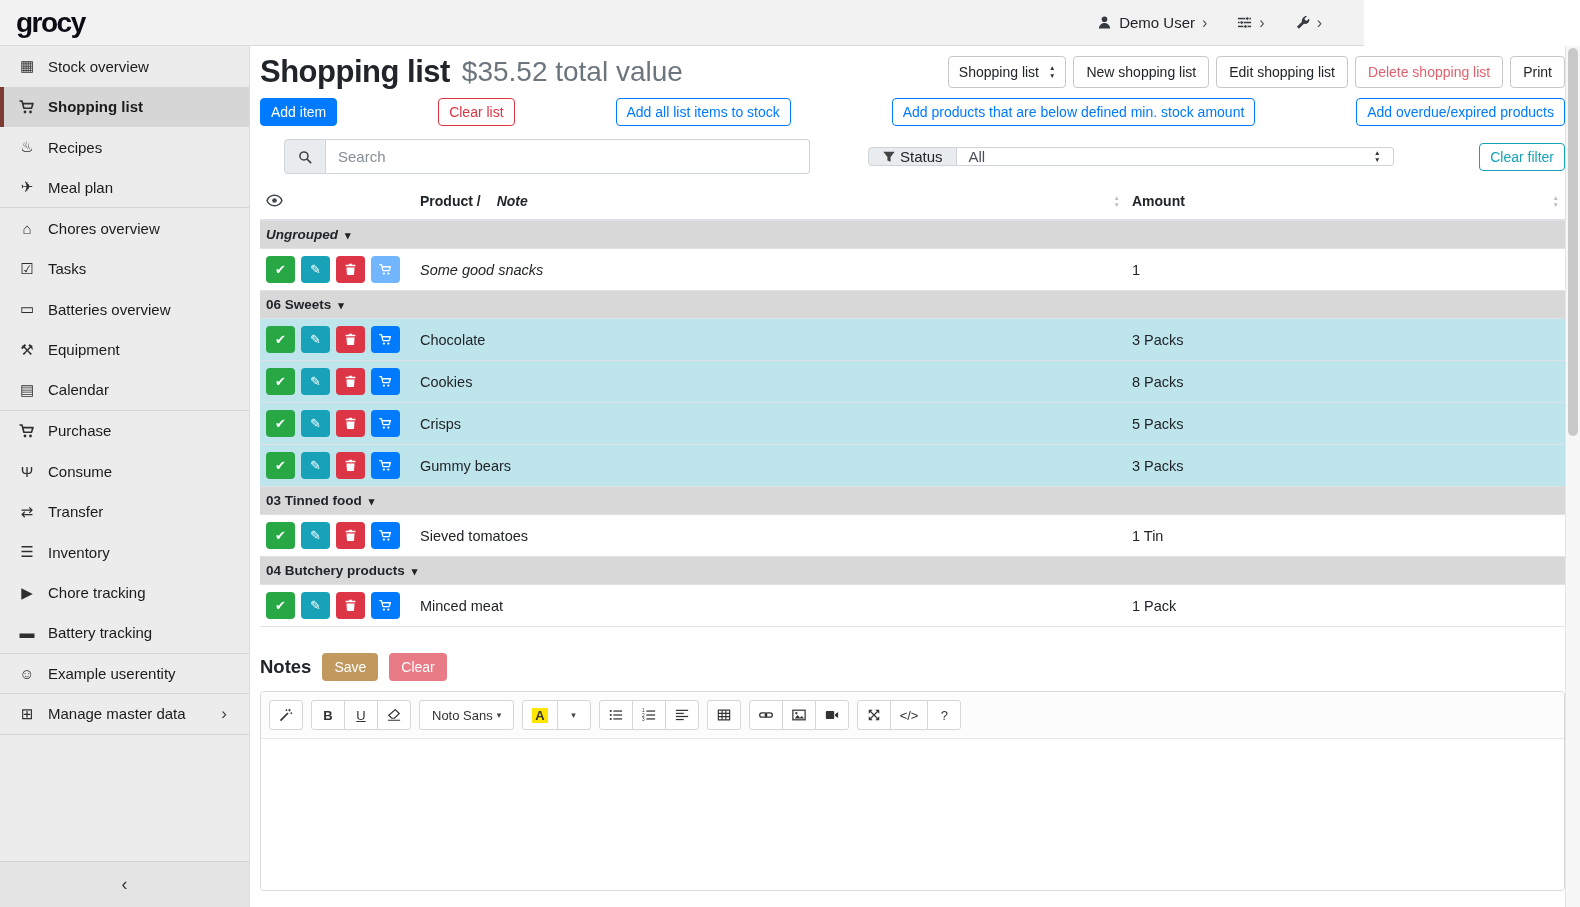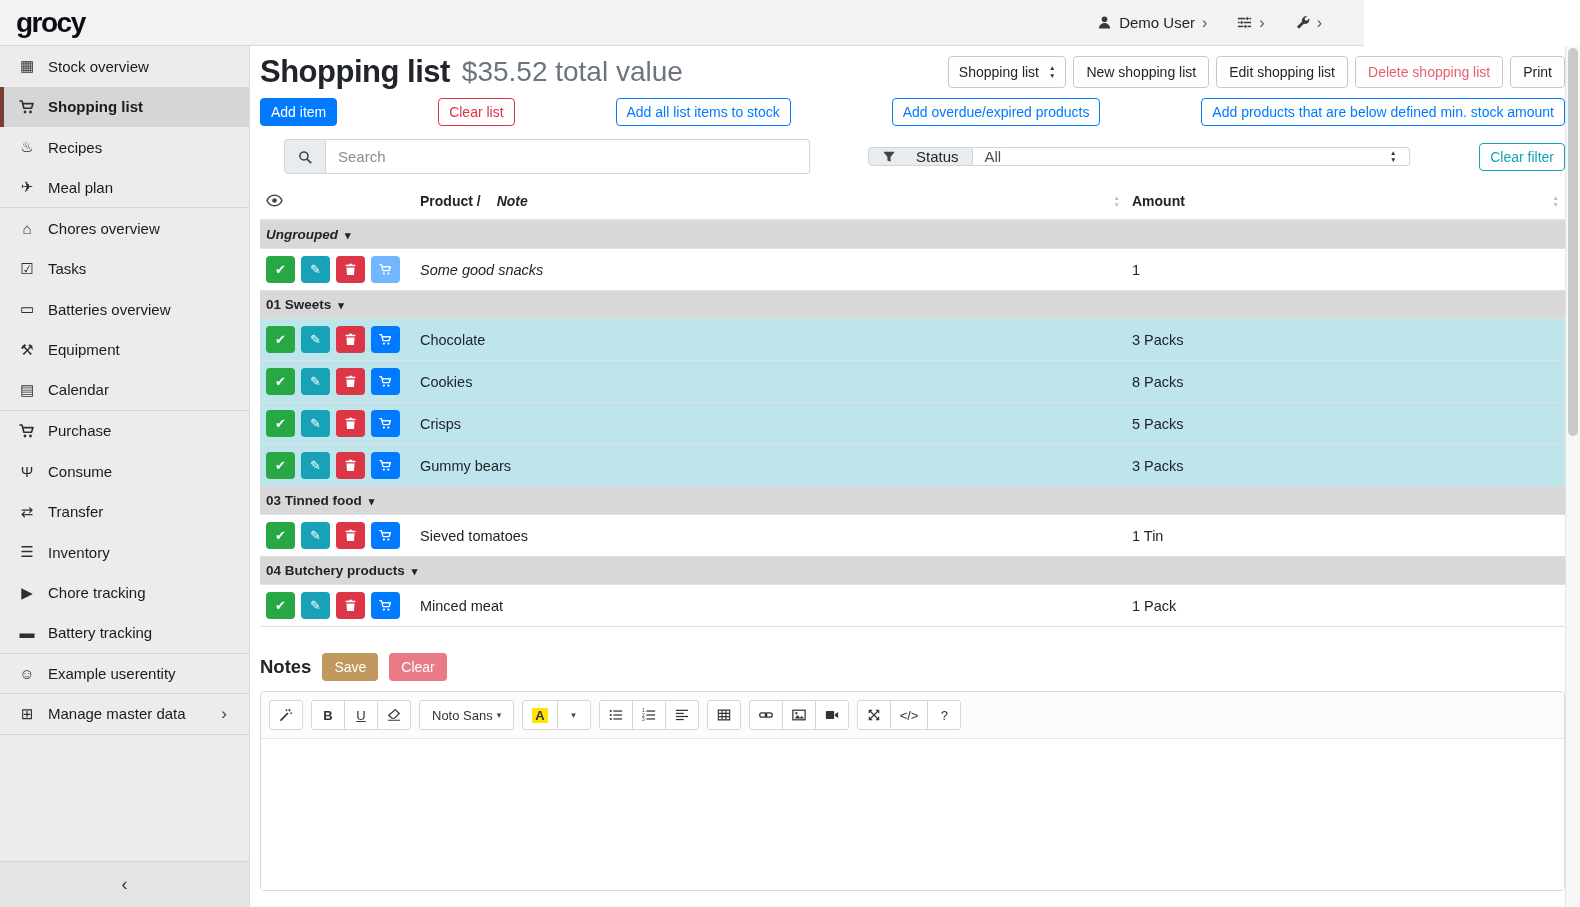--- a/index.html
+++ b/index.html
@@ -61,21 +61,21 @@
   .action-row { display:flex; align-items:center; justify-content:space-between; margin:6px 0 0 0; gap:8px; }
   .alert-box { position:relative; background:#dbe3f1; padding:13px 14px 9px 12px; cursor:pointer; flex:none; }
   .alert-bar { position:absolute; top:0; left:0; right:0; height:5px; background:#5464bb; }
   .alert-text { font-size:13px; font-weight:bold; color:#28387f; white-space:nowrap; }
   .action-row .btn { padding:5px 10px; }
 
   
   .filter-row { display:flex; align-items:center; margin-top:13px; }
   .input-grp { display:flex; align-items:stretch;padding-left:24px; }
   .grp-label { background:#e9ecef; border:1px solid #ced4da; display:flex; align-items:center;
-               padding:0 13px; border-radius:4px 0 0 4px; gap:20px; font-size:15px; color:#212529;justify-content:flex-end; }
+               padding:0 13px; border-radius:4px 0 0 4px; gap:4px; font-size:15px; color:#212529;justify-content:flex-end; }
   .grp-label .svgi { color:#444; }
   .search-input { width:484px; border:1px solid #ced4da; border-left:none; border-radius:0 4px 4px 0;
                   padding:8px 12px; font-size:15px; color:#495057; font-family:inherit; outline:none; }
   .search-input::placeholder { color:#868e96; }
   .fake-select { width:437px; border:1px solid #ced4da; border-left:none; border-radius:0 4px 4px 0;
                  background:#fff; display:flex; align-items:center; justify-content:space-between;
                  padding:0 12px; font-size:15px; color:#495057; cursor:pointer; }
   .status-grp { margin-left:34px; }
   .clear-filter { margin-left:auto; padding:5px 10px; font-size:14px; }
 
@@ -354,22 +354,22 @@
       <button class="btn btn-plain">Edit shopping list</button>
       <button class="btn btn-plain danger-text">Delete shopping list</button>
       <button class="btn btn-plain">Print</button>
     </div>
   </div>
 
   <div class="action-row">
     <button class="btn btn-primary">Add item</button>
     <button class="btn btn-outline-danger">Clear list</button>
     <button class="btn btn-outline-primary">Add all list items to stock</button>
+    <button class="btn btn-outline-primary">Add products that are below defined min. stock amount</button>
     <button class="btn btn-outline-primary">Add overdue/expired products</button>
-    <button class="btn btn-outline-primary">Add products that are below defined min. stock amount</button>
   </div>
 
   <div class="filter-row">
     <div class="input-grp">
       <span class="grp-label">
         <svg class="svgi">
             <use href="#i-search"></use>
           </svg>
       </span>
       <input class="search-input" type="text" placeholder="Search" style="">
@@ -431,21 +431,21 @@
               </svg>
             </button><button class="row-btn bg-primary disabled">
               <svg class="svgi">
                 <use href="#i-cart"></use>
               </svg>
             </button></td>
           <td class="cell-product note">Some good snacks</td>
           <td class="cell-amount">1</td>
         </tr>
         <tr class="group-row">
-          <td colspan="3"><span class="group-name">01 Sweets</span><span class="caret">▾</span></td>
+          <td colspan="3"><span class="group-name">06 Sweets</span><span class="caret">▾</span></td>
         </tr>
         <tr class="hl">
           <td class="cell-actions"><button class="row-btn bg-success">
               <span class="glyph">✔</span>
             </button><button class="row-btn bg-info">
               <span class="glyph">✎</span>
             </button><button class="row-btn bg-danger">
               <svg class="svgi">
                 <use href="#i-trash"></use>
               </svg>

